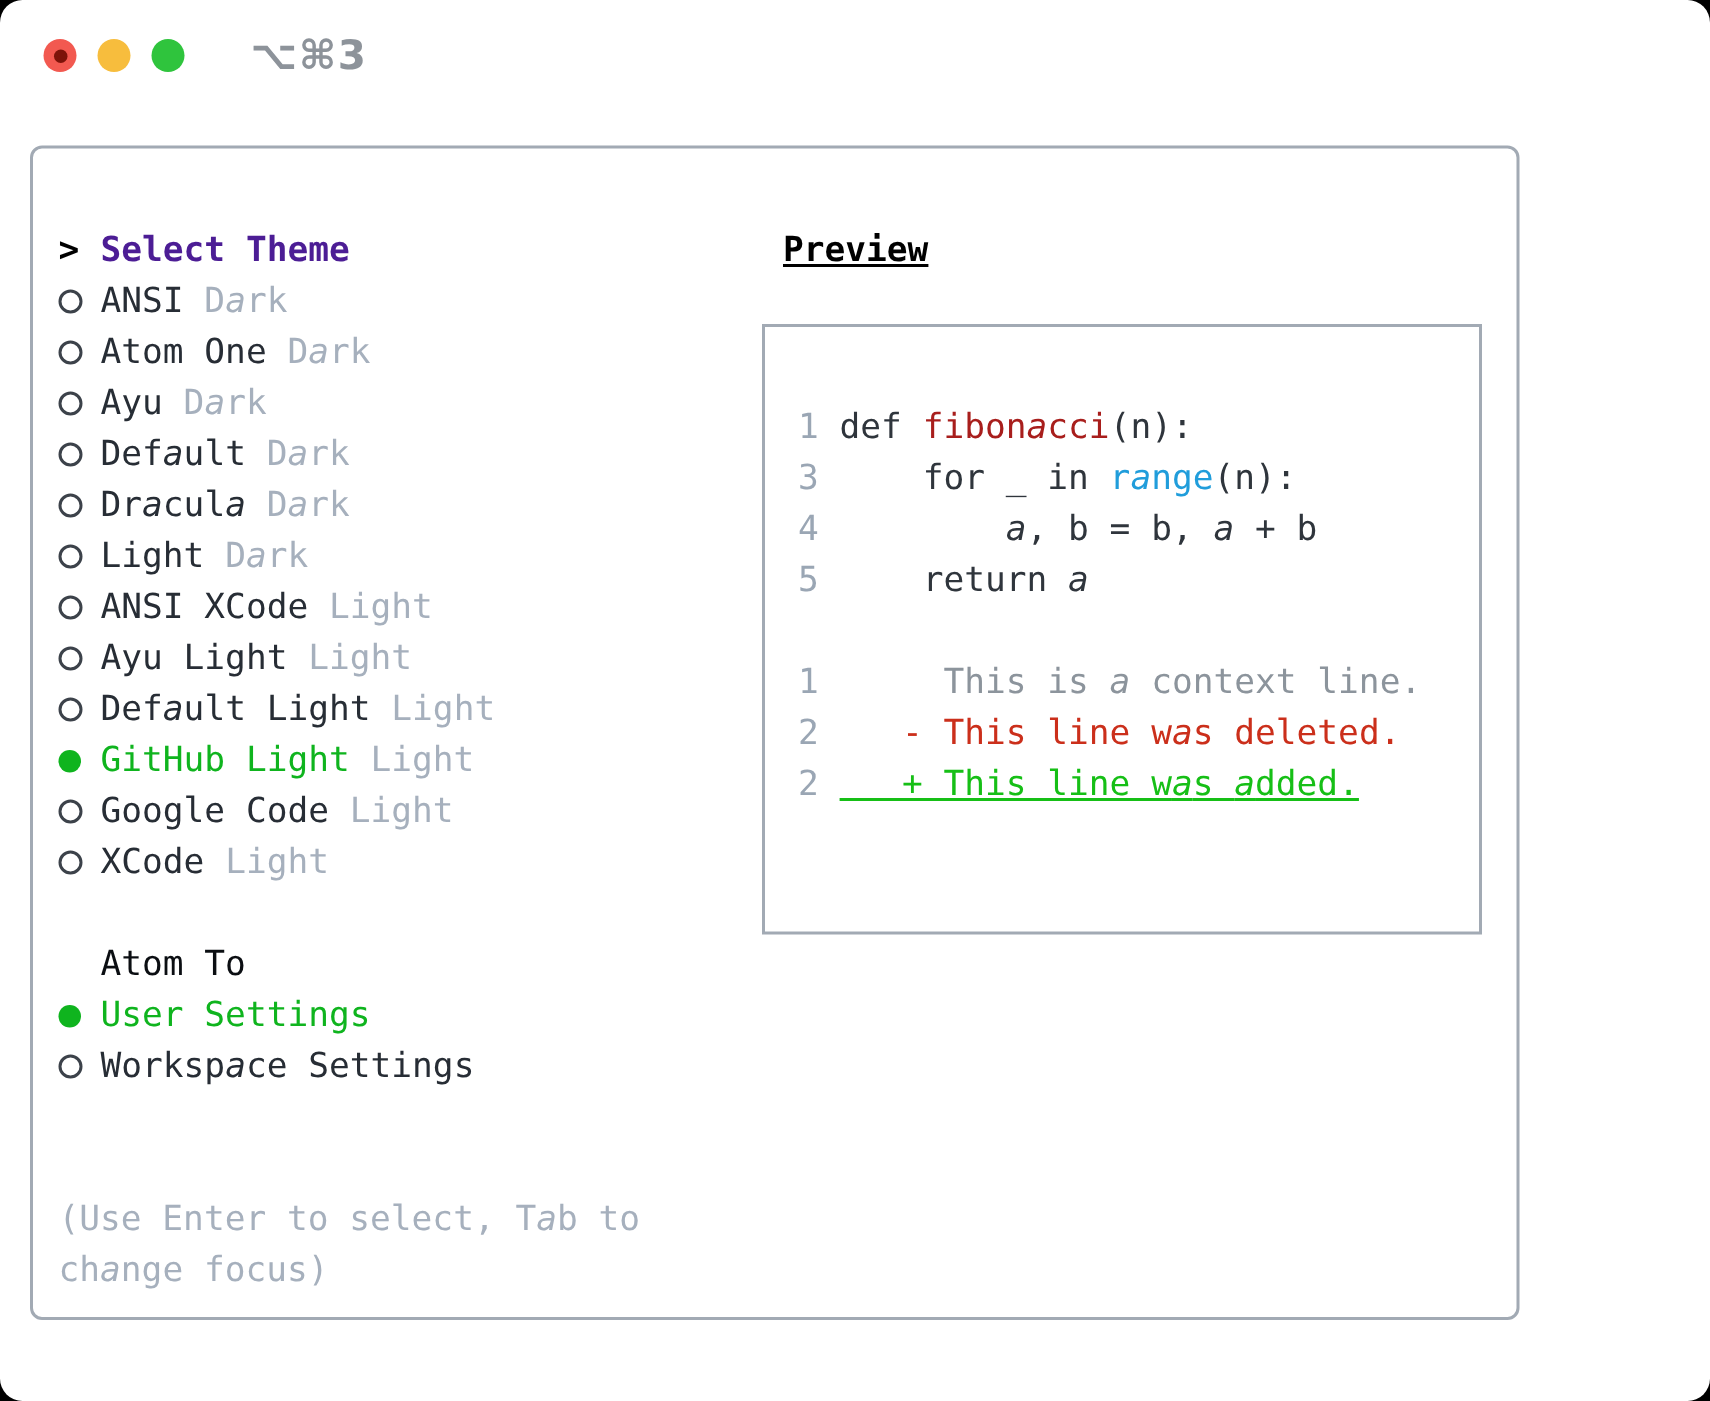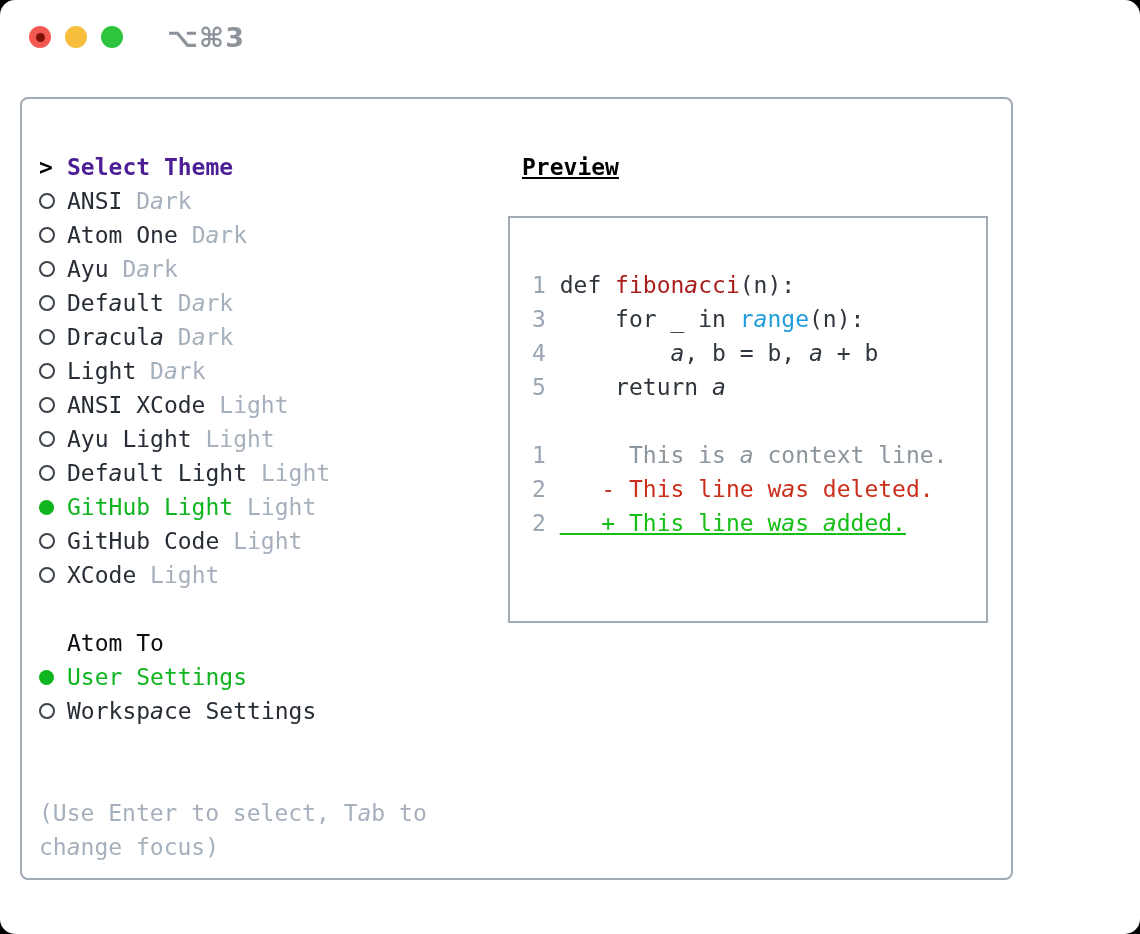--- a/index.html
+++ b/index.html
@@ -72,21 +72,21 @@
     <div class="row"><span class="cell"><span class="ring"></span></span><span class="opt-name">ANSI</span><span class="opt-tag"> D<span class="ia">a</span>rk</span></div>
         <div class="row"><span class="cell"><span class="ring"></span></span><span class="opt-name">Atom One</span><span class="opt-tag"> D<span class="ia">a</span>rk</span></div>
         <div class="row"><span class="cell"><span class="ring"></span></span><span class="opt-name">Ayu</span><span class="opt-tag"> D<span class="ia">a</span>rk</span></div>
         <div class="row"><span class="cell"><span class="ring"></span></span><span class="opt-name">Def<span class="ia">a</span>ult</span><span class="opt-tag"> D<span class="ia">a</span>rk</span></div>
         <div class="row"><span class="cell"><span class="ring"></span></span><span class="opt-name">Dr<span class="ia">a</span>cul<span class="ia">a</span></span><span class="opt-tag"> D<span class="ia">a</span>rk</span></div>
         <div class="row"><span class="cell"><span class="ring"></span></span><span class="opt-name">Light</span><span class="opt-tag"> D<span class="ia">a</span>rk</span></div>
         <div class="row"><span class="cell"><span class="ring"></span></span><span class="opt-name">ANSI XCode</span><span class="opt-tag"> Light</span></div>
         <div class="row"><span class="cell"><span class="ring"></span></span><span class="opt-name">Ayu Light</span><span class="opt-tag"> Light</span></div>
         <div class="row"><span class="cell"><span class="ring"></span></span><span class="opt-name">Def<span class="ia">a</span>ult Light</span><span class="opt-tag"> Light</span></div>
         <div class="row"><span class="cell"><span class="dot"></span></span><span class="opt-name sel">GitHub Light</span><span class="opt-tag"> Light</span></div>
-        <div class="row"><span class="cell"><span class="ring"></span></span><span class="opt-name">GitHub Code</span><span class="opt-tag"> Light</span></div>
+        <div class="row"><span class="cell"><span class="ring"></span></span><span class="opt-name">Google Code</span><span class="opt-tag"> Light</span></div>
         <div class="row"><span class="cell"><span class="ring"></span></span><span class="opt-name">XCode</span><span class="opt-tag"> Light</span></div>
       </div>
 
     <div id="apply-list">
       <div class="row">
         <span class="cell"></span>
         <span class="hdr2">Atom To</span>
       </div>
 
     <div class="row"><span class="cell"><span class="dot"></span></span><span class="opt-name sel">User Settings</span></div>

